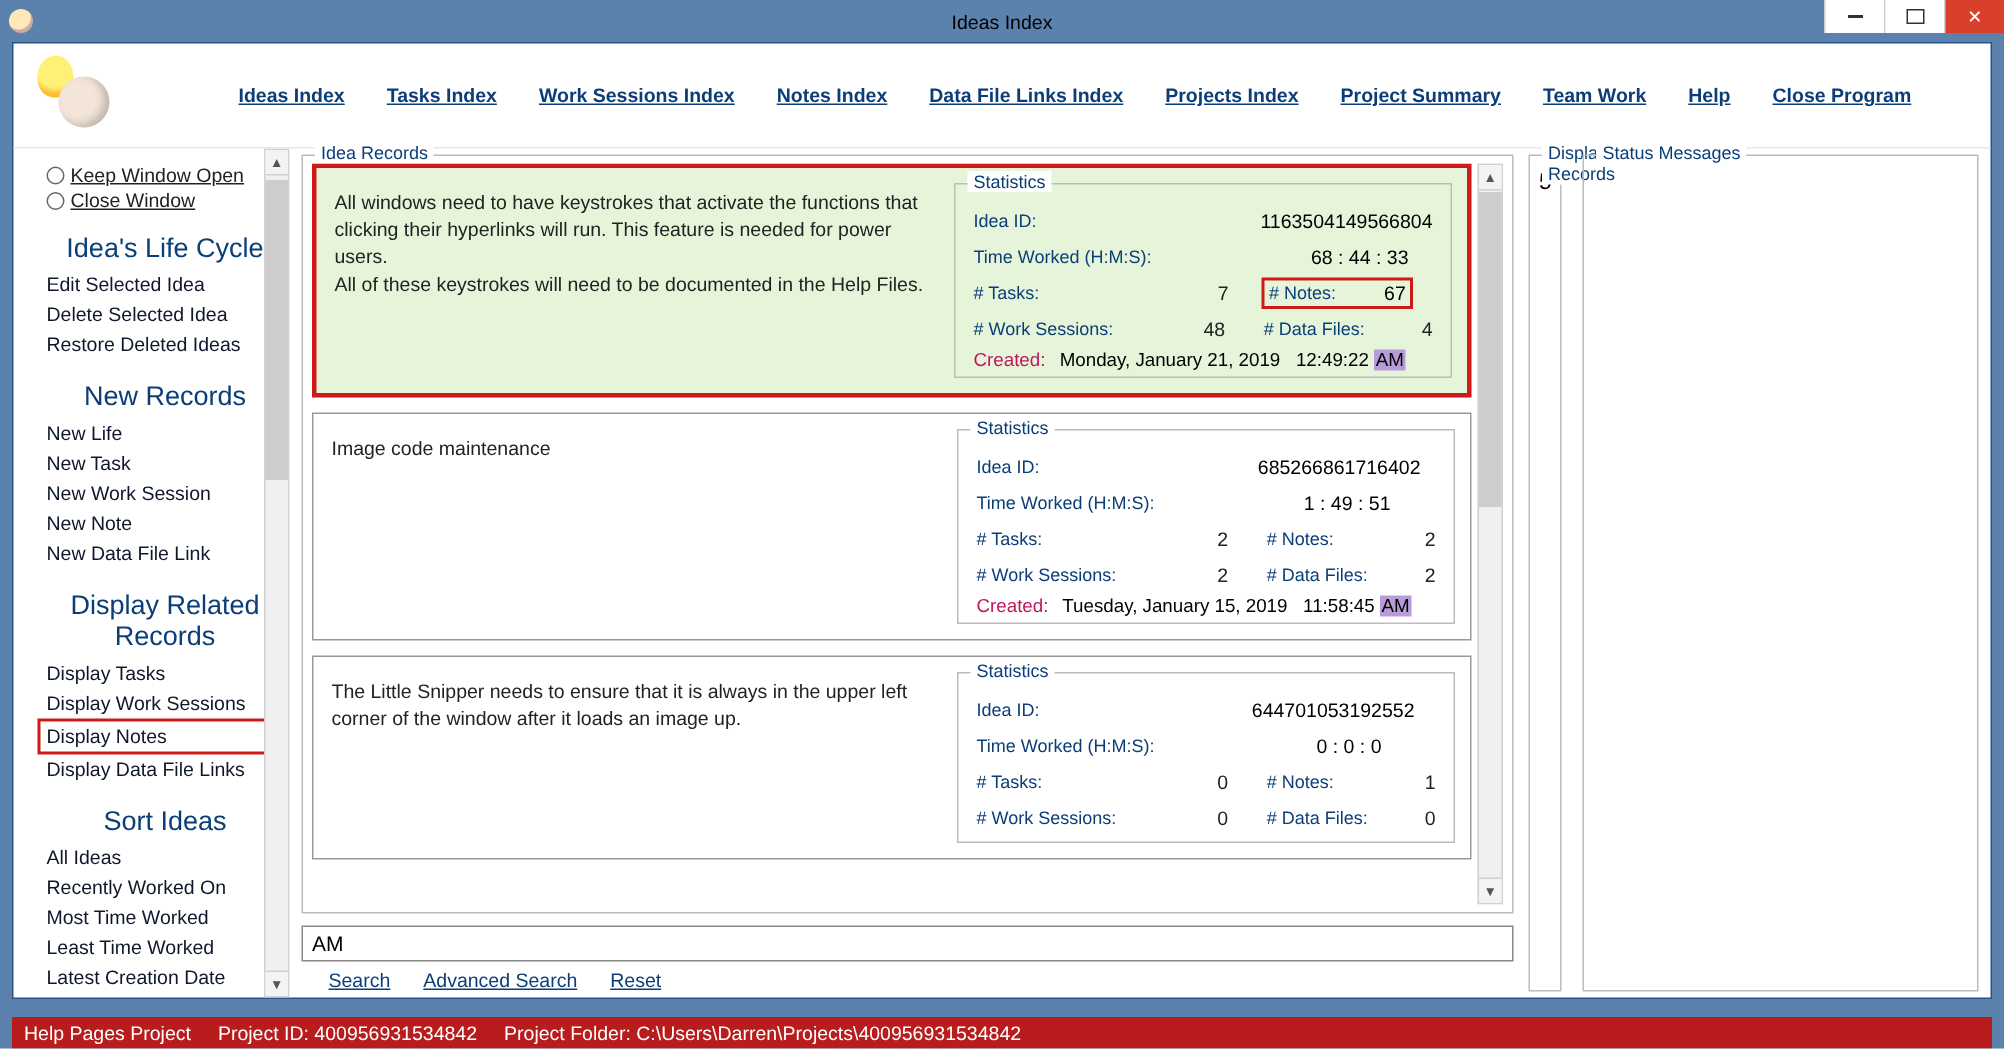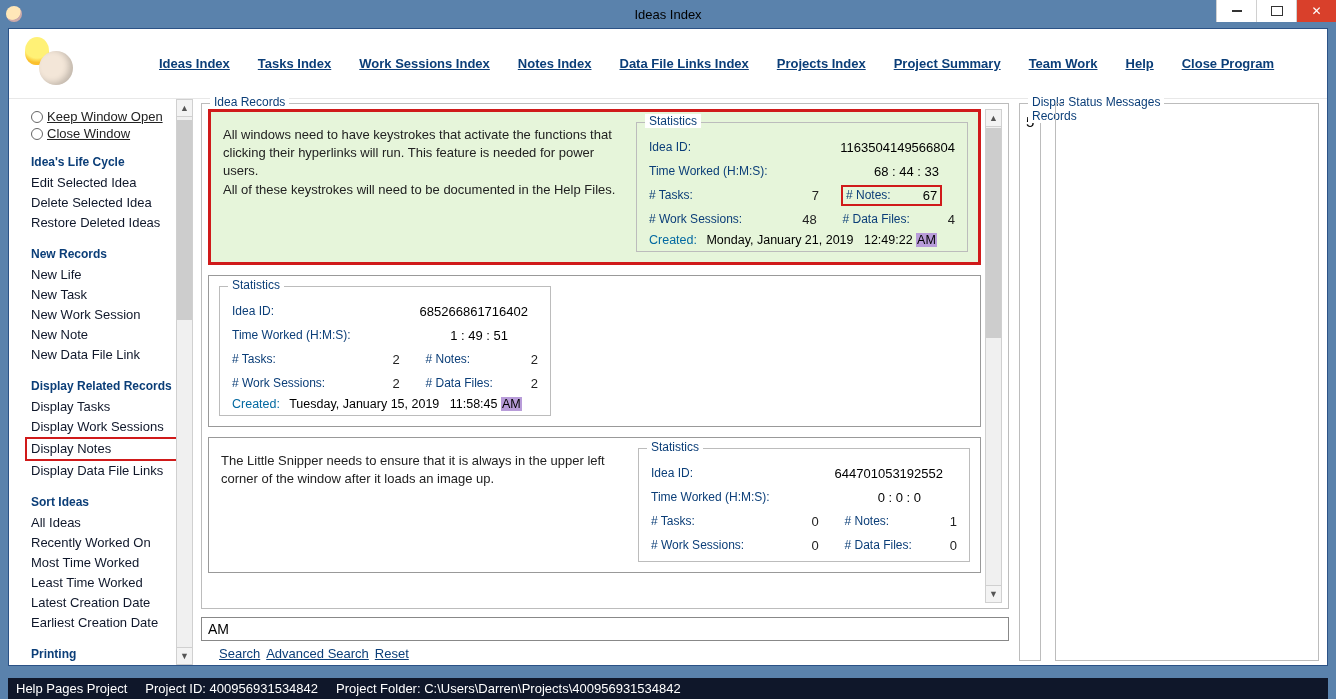--- a/index.html
+++ b/index.html
@@ -113,25 +113,26 @@
     align-items: center;
   }
   .side-arrow { width:100%; height:17px; display:flex; align-items:center; justify-content:center; font-size:9px; color:#555; background:#f3f3f3; border-bottom:1px solid #d0d0d0; }
   .side-arrow.bot { border-top:1px solid #d0d0d0; border-bottom:none; }
   .side-thumb { position:absolute; top:20px; width:15px; left:0; height:200px; background:#cdcdcd; }
 
   .radio-row { display:flex; align-items:center; gap:4px; margin-bottom:2px; font-size:13px; color:#222; }
   .radio { width:12px; height:12px; border:1px solid #666; border-radius:50%; }
 
   .side-heading {
-    font-weight: 700;
-    font-size: 12px;
+    font-weight: 400;
+    font-size: 18px;
     color: #0b3e78;
     margin-top: 14px;
     margin-bottom: 4px;
+    text-align: center;
   }
   .side-link {
     color: #0f172a;
     font-size: 13px;
     padding: 2px 0 3px 0;
     cursor: pointer;
     display: block;
   }
   .hl-box { border: 2px solid #d01a1a; padding-left: 4px; margin-left:-6px; }
 
@@ -200,21 +201,21 @@
     position: relative;
     font-size: 13px;
   }
   .stats .legend { color:#0b3e78; }
   .stat-row { display:flex; height:24px; align-items:center; }
   .stat-label { color:#0b3e78; width:120px; font-size:12px; }
   .stat-val { width: 50px; text-align:right; color:#222; }
   .stat-label2 { color:#0b3e78; width:72px; font-size:12px; }
   .stat-val2 { width: 42px; text-align:right; color:#222; }
   .created-row { margin-top:2px; font-size:12.5px; }
-  .created-row .clabel { color:#0369a1; margin-right:6px; }
+  .created-row .clabel { color:#be185d; margin-right:6px; }
   .am-hl { background:#b89cd9; padding:0 1px; }
   .notes-hl { border:2px solid #d01a1a; padding:1px 3px; display:inline-flex; gap: 32px; align-items:center; }
 
   .vscroll {
     position:absolute; right:0; top:0; bottom:0; width:17px;
     background:#f0f0f0; border:1px solid #d0d0d0;
   }
   .vscroll .sarrow { position:absolute; left:0; width:100%; height:17px; display:flex; align-items:center; justify-content:center; font-size:9px; color:#555; background:#f3f3f3; }
   .vscroll .sarrow.top { top:0; border-bottom:1px solid #d0d0d0; }
   .vscroll .sarrow.bot { bottom:0; border-top:1px solid #d0d0d0; }
@@ -227,21 +228,21 @@
   .search-input {
     width: 100%;
     border: 1px solid #888;
     height: 24px;
     padding: 2px 6px;
     font-size: 14px;
     font-family: inherit;
   }
   .search-links {
     display:flex;
-    gap:6px;
+    gap:22px;
     padding: 5px 0 0 18px;
   }
   .search-links a {
     color:#0b3e78; text-decoration: underline; font-size:13px; cursor:pointer;
   }
 
   
   .right-col {
     width: 312px;
     padding: 4px 8px 4px 4px;
@@ -254,21 +255,21 @@
     font-size: 15px;
     padding: 4px 0 2px 0;
   }
   .status-box { flex:1; }
 
   
   .statusbar {
     position: absolute;
     left: 8px; right: 8px; bottom: 0;
     height: 21px;
-    background: #0f172a;
+    background: #b91c1c;
     color: #fff;
     font-size: 13px;
     display: flex;
     align-items: center;
     gap: 18px;
     padding-left: 8px;
   }
 </style>
 </head>
 <body>
@@ -392,20 +393,21 @@
                   <div class="created-row">
                     <span class="clabel">Created:</span>
                     <span>Monday, January 21, 2019</span>
                     &nbsp;&nbsp;<span>12:49:22</span>
                     <span class="am-hl">AM</span>
                   </div>
                 </div>
               </div>
 
               <div class="record">
+                <div class="record-desc">Image code maintenance</div>
                 <div class="stats">
                   <span class="legend">Statistics</span>
                   <div style="height:6px"></div>
                   <div class="stat-row">
                     <span class="stat-label">Idea ID:</span>
                     <span style="flex:1"></span>
                     <span>685266861716402</span>
                     <span style="width:10px"></span>
                   </div>
                   <div class="stat-row">

